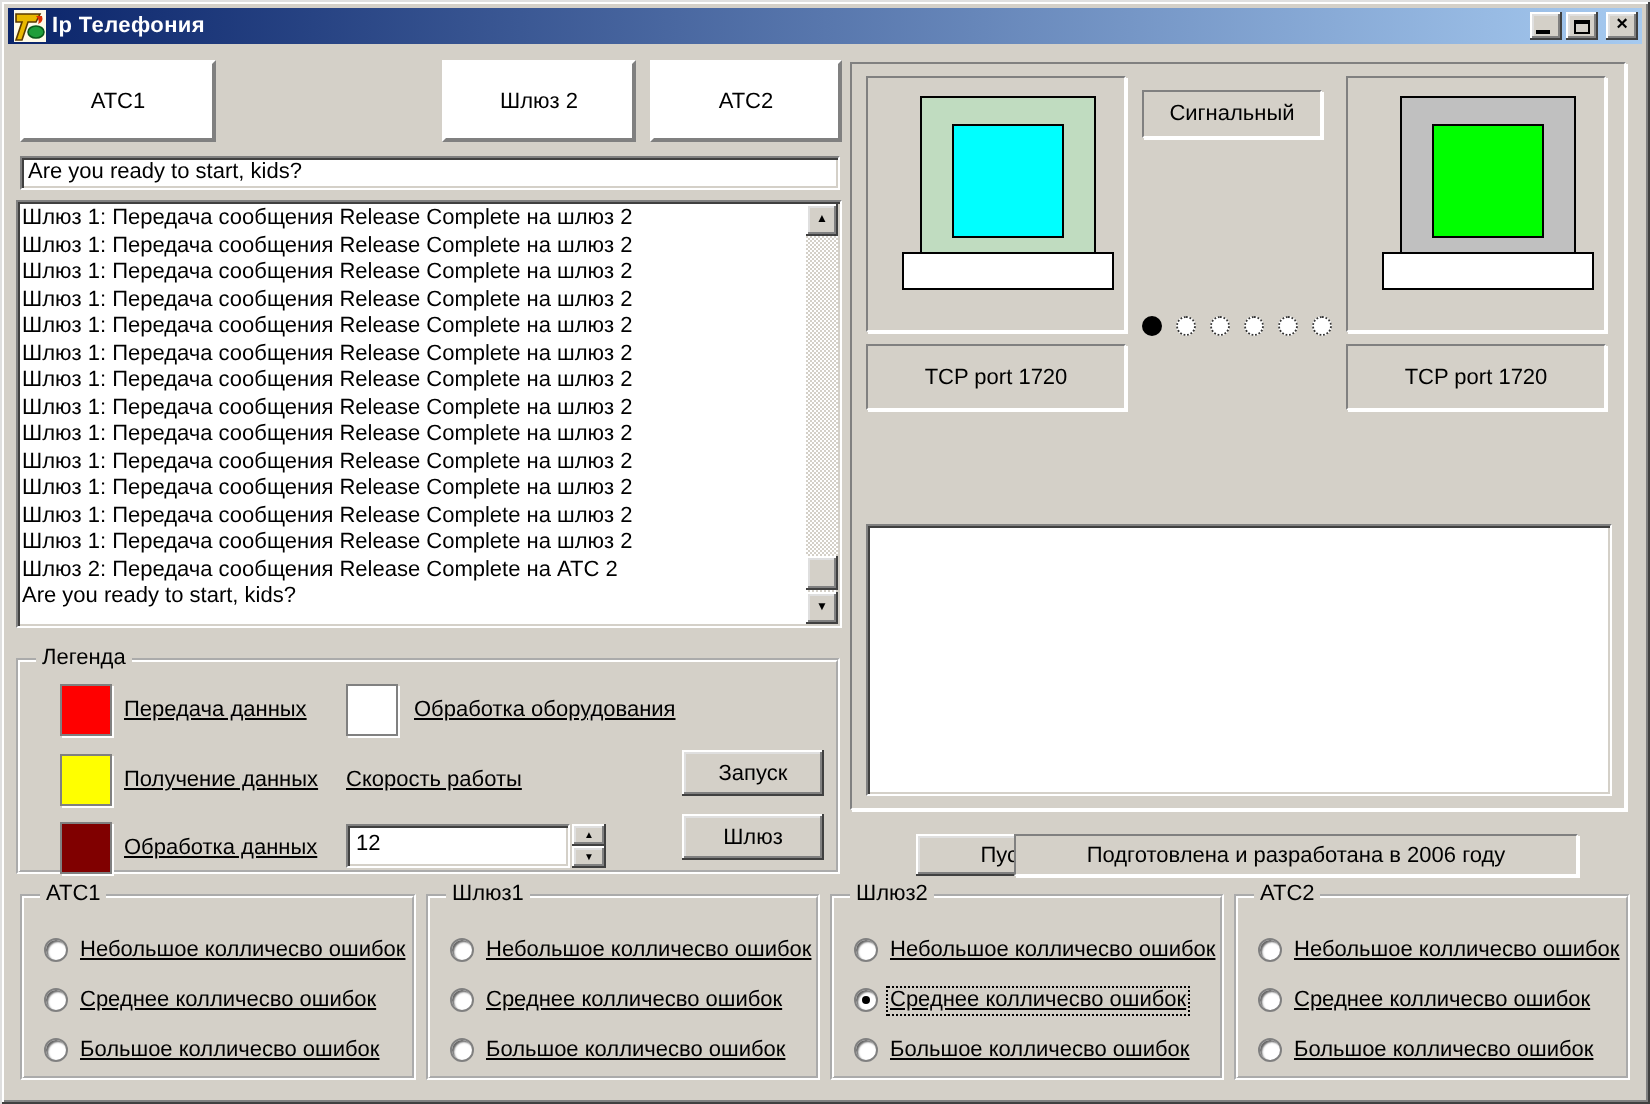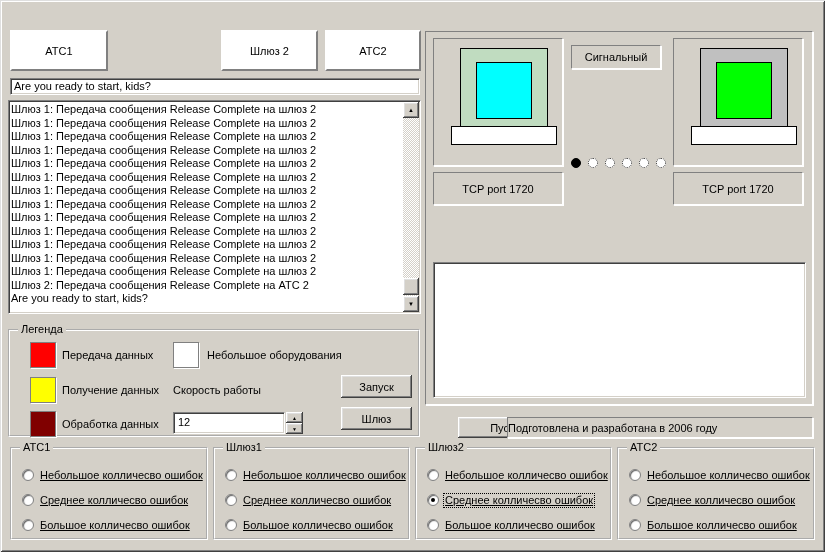--- a/index.html
+++ b/index.html
@@ -71,21 +71,21 @@
   }
   .sb-btn { position:absolute; left:0; width:16px; height:16px; font-size:6px; color:#000; }
   .sb-up { top:0; } .sb-down { bottom:0; }
   .sb-thumb { position:absolute; left:0; bottom:17px; width:16px; height:17px; background:#d4d0c8;
     box-shadow: inset -1px -1px 0 #404040, inset 1px 1px 0 #fff,
                 inset -2px -2px 0 #808080, inset 2px 2px 0 #dfdfdf; }
 
   
   .swatch { position:absolute; width:26px; height:26px; border:1px solid #808080;
             box-shadow:1px 1px 0 #fff; }
-  .legend-label { position:absolute; white-space:nowrap; line-height:13px; }
+  .legend-label { position:absolute; white-space:nowrap; line-height:13px;text-decoration:underline; }
 
   .spin-edit { position:absolute; left:163px; top:81px; width:112px; height:22px;
                font-size:11px; padding:3px 0 0 4px; }
   .spin-btns { position:absolute; left:276px; top:81px; width:17px; height:22px; }
   .spin-b { position:absolute; left:0; width:17px; height:11px; font-size:5px; }
   .spin-up { top:0; } .spin-down { bottom:0; }
 
   
   .device-panel { position:absolute; width:130px; height:128px; }
   .mon-body { position:absolute; left:26px; top:9px; width:88px; height:79px; border:1px solid #000; }
@@ -107,20 +107,40 @@
   .radio-circle.checked::after { content:""; position:absolute; left:3px; top:3px;
     width:4px; height:4px; border-radius:50%; background:#000; }
   .radio-label { margin-left:5px; white-space:nowrap; line-height:13px; padding:0 1px;text-decoration:underline; }
   .radio-label.focused { outline:1px dotted #000; }
 </style>
 </head>
 <body>
 
 <div class="window">
 
+  <div class="titlebar">
+    <svg class="app-icon" viewBox="0 0 16 16">
+      <rect x="0" y="0" width="16" height="16" fill="#fffbe8"></rect>
+      <path d="M1 2 h12 l-2 4 h-4 l-3 9 h-3 l3 -9 h-3 z" fill="#e8b800" stroke="#5a3a00" stroke-width="0.8"></path>
+      <ellipse cx="11" cy="11" rx="4" ry="3" fill="#1f9e3a" stroke="#0a5a1a" stroke-width="0.8"></ellipse>
+      <path d="M11 3 q2 2 1 4 q3 -1 2 -4 z" fill="#e03000"></path>
+    </svg>
+    <span class="title-text">Ip Телефония</span>
+    <div class="tb-buttons">
+      <div class="tb-btn">
+          <span class="glyph-min"></span>
+        </div>
+      <div class="tb-btn">
+          <span class="glyph-max"></span>
+        </div>
+      <div class="tb-btn close-btn">
+          <span>×</span>
+        </div>
+    </div>
+  </div>
 
   <div class="raised-panel abs" style="left:10px; top:30px; width:98px; height:41px;">
     <span>АТС1</span>
   </div>
   <div class="raised-panel abs" style="left:221px; top:30px; width:97px; height:41px;">
     <span>Шлюз 2</span>
   </div>
   <div class="raised-panel abs" style="left:325px; top:30px; width:96px; height:41px;">
     <span>АТС2</span>
   </div>
@@ -158,21 +178,21 @@
     </div>
   </div>
 
   <div class="groupbox" style="left:8px; top:329px; width:412px; height:108px;">
     <span class="gb-caption">Легенда</span>
 
     <div class="swatch" style="left: 20px; top: 11px; background-color: rgb(255, 0, 0);"></div>
     <span class="legend-label" style="left:52px; top:18px;">Передача данных</span>
 
     <div class="swatch" style="left: 163px; top: 11px; background-color: rgb(255, 255, 255);"></div>
-    <span class="legend-label" style="left:197px; top:18px;">Небольшое оборудования</span>
+    <span class="legend-label" style="left:197px; top:18px;">Обработка оборудования</span>
 
     <div class="swatch" style="left: 20px; top: 46px; background-color: rgb(255, 255, 0);"></div>
     <span class="legend-label" style="left:52px; top:53px;">Получение данных</span>
 
     <span class="legend-label" style="left:163px; top:53px;">Скорость работы</span>
 
     <div class="swatch" style="left: 20px; top: 80px; background-color: rgb(128, 0, 0);"></div>
     <span class="legend-label" style="left:52px; top:87px;">Обработка данных</span>
 
     <div class="sunken spin-edit">
@@ -226,21 +246,21 @@
     <div class="etched tcp-panel" style="left:247px; top:140px;">
       <span>TCP port 1720</span>
     </div>
 
     <div class="sunken abs" style="left:7px; top:230px; width:373px; height:136px;"></div>
   </div>
 
   <div class="btn abs" style="left:446px; top:417px; width:88px; height:21px;margin-left:12px;">
     <span>Пуск</span>
   </div>
-  <div class="etched abs" style="left:507px; top:417px; width:306px; height:21px; display:flex; align-items:center; justify-content:flex-start;">
+  <div class="etched abs" style="left:507px; top:417px; width:282px; height:21px; display:flex; align-items:center; justify-content:center;">
     <span>Подготовлена и разработана в 2006 году</span>
   </div>
 
   <div class="groupbox" style="left:10px; top:447px; width:198px; height:93px;">
     <span class="gb-caption">АТС1</span>
     <div class="radio-row" style="top:19px;">
       <span class="radio-circle"></span>
       <span class="radio-label">Небольшое колличесво ошибок</span>
     </div>
     <div class="radio-row" style="top:44px;">

